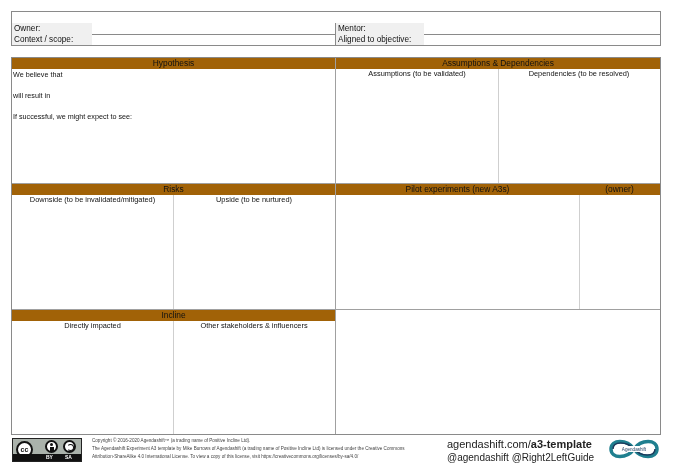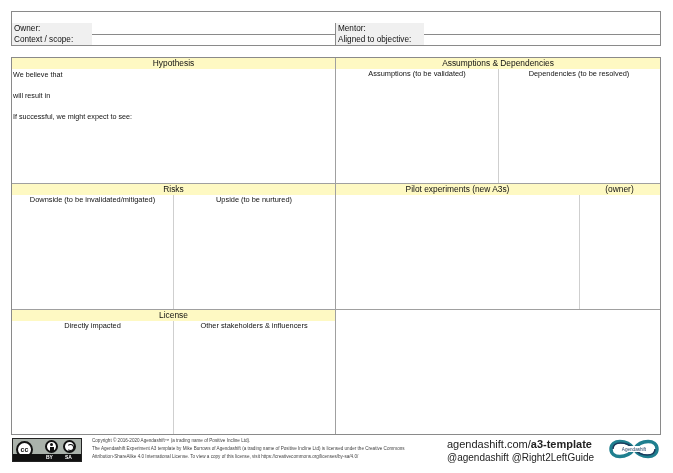--- a/index.html
+++ b/index.html
@@ -13,21 +13,21 @@
   .info .row:last-child { border-bottom:none; }
   .info .lbl { position:absolute; top:0; height:100%; font-size:8.2px; line-height:11px;
                padding-left:2px; background:#f0f0f0; box-sizing:border-box; }
   .info .vdiv { position:absolute; top:0; height:100%; border-left:1px solid #8a8a8a; }
 
   
   .grid { left:11px; top:57px; width:650px; height:378px; border:1px solid #8a8a8a; }
   .hline { position:absolute; left:0; width:100%; height:0; border-top:1px solid #a0a0a0; }
   .vline { position:absolute; width:0; border-left:1px solid #a0a0a0; }
   .vline.light { border-left:1px solid #cfcfcf; }
-  .sechead { position:absolute; height:11px; background:#fef9c3; font-size:8.4px;
+  .sechead { position:absolute; height:11px; background:#a16207; font-size:8.4px;
              line-height:11px; text-align:center; }
   .subhead { position:absolute; font-size:7.4px; line-height:10px; text-align:center; }
   .hyp-text { position:absolute; left:1px; font-size:7.2px; line-height:9px; }
 
   
   .cc { left:12px; top:438px; width:70px; height:24px; background:#aab2ab; border:1px solid #222; }
   .cc .bar { position:absolute; left:0; bottom:0; width:100%; height:7px; background:#111; }
   .cc .circ { position:absolute; border-radius:50%; background:#fff; border:2px solid #111; box-sizing:border-box; }
   .cc .by, .cc .sa { position:absolute; bottom:0; font-size:5px; line-height:7px; color:#fff; font-weight:bold; }
   .legal { left:92px; top:437px; width:345px; font-size:4.6px; line-height:8px; color:#444; }
@@ -83,21 +83,21 @@
   <div style="position:absolute;left:0;top:148px;width:161px;height:103px;"></div>
   <div style="position:absolute;left:162px;top:148px;width:161px;height:103px;"></div>
 
   <div class="sechead" style="left:324px;top:126px;width:324px;"></div>
   <div class="sechead" style="left:324px;top:126px;width:243px;background:transparent;">Pilot experiments (new A3s)</div>
   <div class="sechead" style="left:567px;top:126px;width:81px;background:transparent;">(owner)</div>
   <div class="vline light" style="left:567px;top:137px;height:114px;"></div>
   <div style="position:absolute;left:324px;top:137px;width:243px;height:114px;"></div>
   <div style="position:absolute;left:568px;top:137px;width:80px;height:114px;"></div>
 
-  <div class="sechead" style="left:0;top:252px;width:323px;">License</div>
+  <div class="sechead" style="left:0;top:252px;width:323px;">Incline</div>
   <div class="subhead" style="left:0;top:263px;width:161px;">Directly impacted</div>
   <div class="subhead" style="left:161px;top:263px;width:162px;">Other stakeholders &amp; influencers</div>
   <div class="vline light" style="left:161px;top:263px;height:113px;"></div>
   <div style="position:absolute;left:0;top:274px;width:161px;height:102px;"></div>
   <div style="position:absolute;left:162px;top:274px;width:161px;height:102px;"></div>
 
   <div style="position:absolute;left:324px;top:263px;width:324px;height:113px;"></div>
 </div>
 
 <div class="abs cc">

